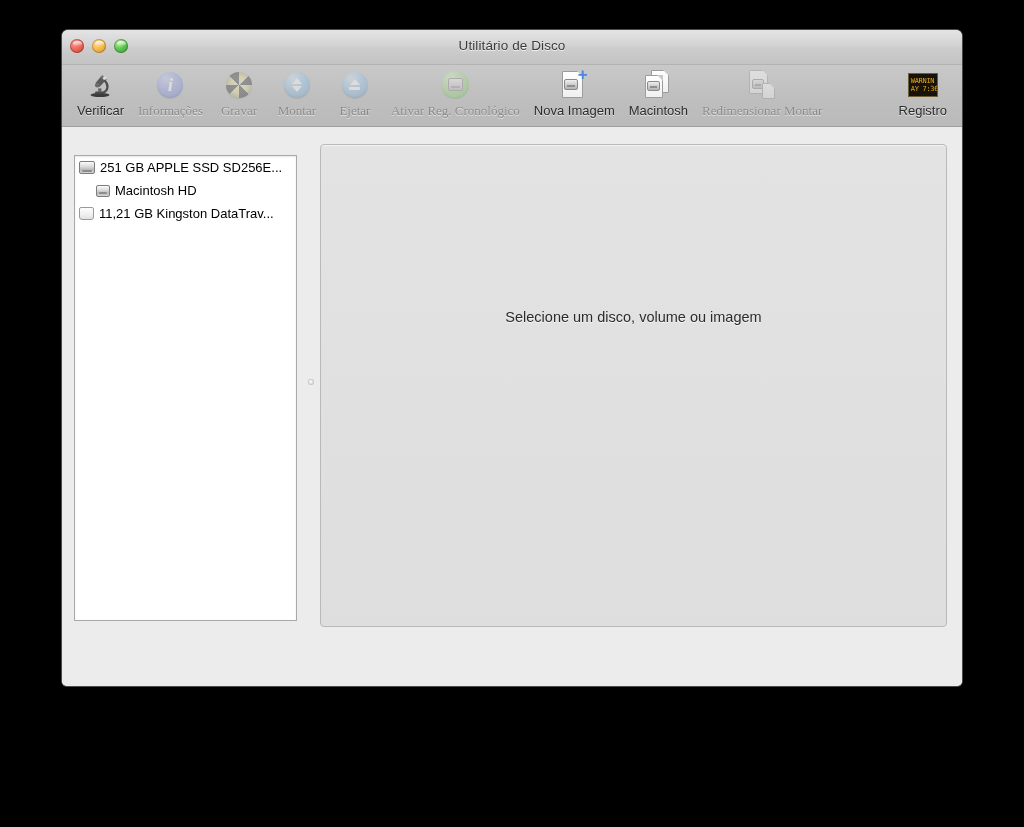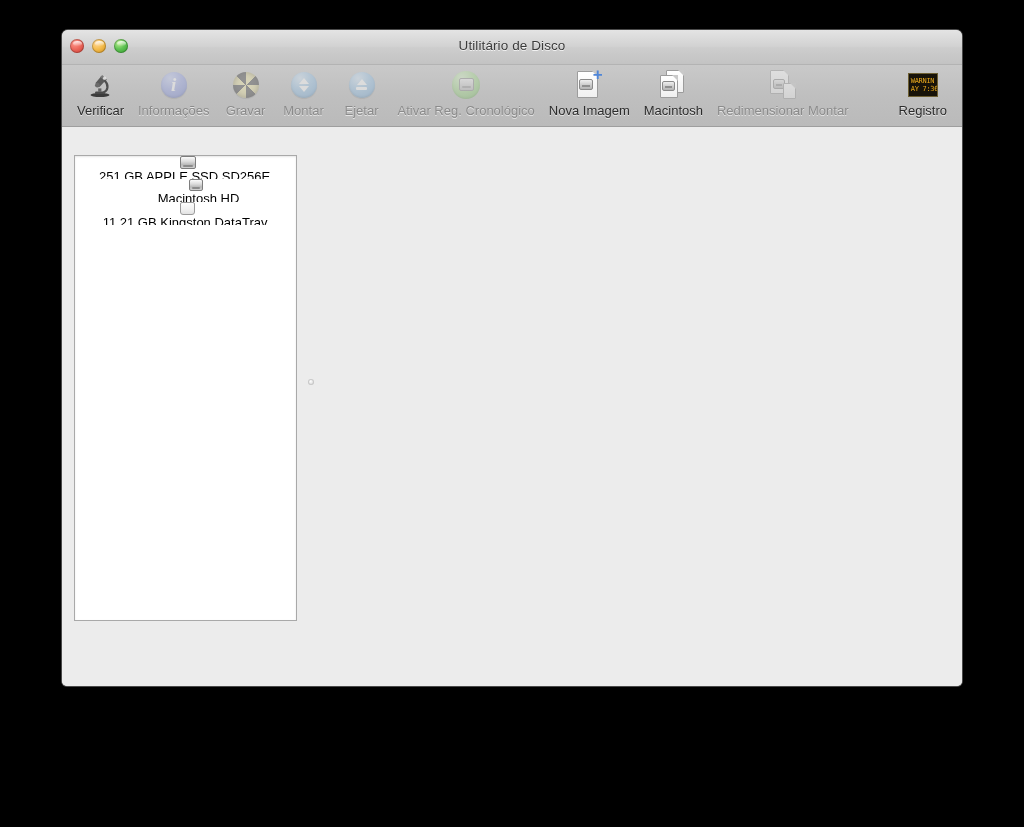--- a/index.html
+++ b/index.html
@@ -94,21 +94,21 @@
     align-items: center;
     justify-content: center;
   }
   .tb-label {
     margin-top: 2px;
     font-size: 13px;
     color: #2c2c2c;
     text-shadow: 0 1px 0 rgba(255,255,255,0.6);
     white-space: nowrap;
   }
-  .tb-item.disabled .tb-label { color: #8b8b8b; }
+  .tb-item.disabled .tb-label { color: #8b8b8b; font-family: Liberation Serif, serif; }
   .tb-item.disabled .tb-icon { opacity: 0.42; }
   .tb-spacer { flex: 1; }
 
   
   .ic-circle {
     width: 26px; height: 26px; border-radius: 50%;
     display: flex; align-items: center; justify-content: center;
     position: relative;
   }
   .ic-info {
@@ -266,21 +266,20 @@
   .disk-row {
     display: flex;
     align-items: center;
     height: 23px;
     padding-left: 4px;
     font-size: 13px;
     color: #000000;
     white-space: nowrap;
     overflow: hidden;
     cursor: default;
-    flex-direction: column;
   }
   .disk-row.child { padding-left: 21px; }
   .disk-row .row-label { margin-left: 5px; }
 
   
   .icn-hdd {
     width: 16px; height: 13px;
     flex: 0 0 auto;
     border-radius: 2px;
     background: linear-gradient(to bottom, #fbfbfb 0%, #dcdcdc 40%, #b9b9b9 70%, #d3d3d3 100%);
@@ -514,18 +513,21 @@
         <span class="row-label">11,21 GB Kingston DataTrav...</span>
       </div>
 
 
     </div>
 
     <div id="splitter">
       <div id="splitter-dot"></div>
     </div>
 
+    <div id="main-panel">
+      <div id="empty-message">Selecione um disco, volume ou imagem</div>
+    </div>
 
     <div id="help-button">?</div>
 
   </div>
 
 </div>
 
 </body></html>

